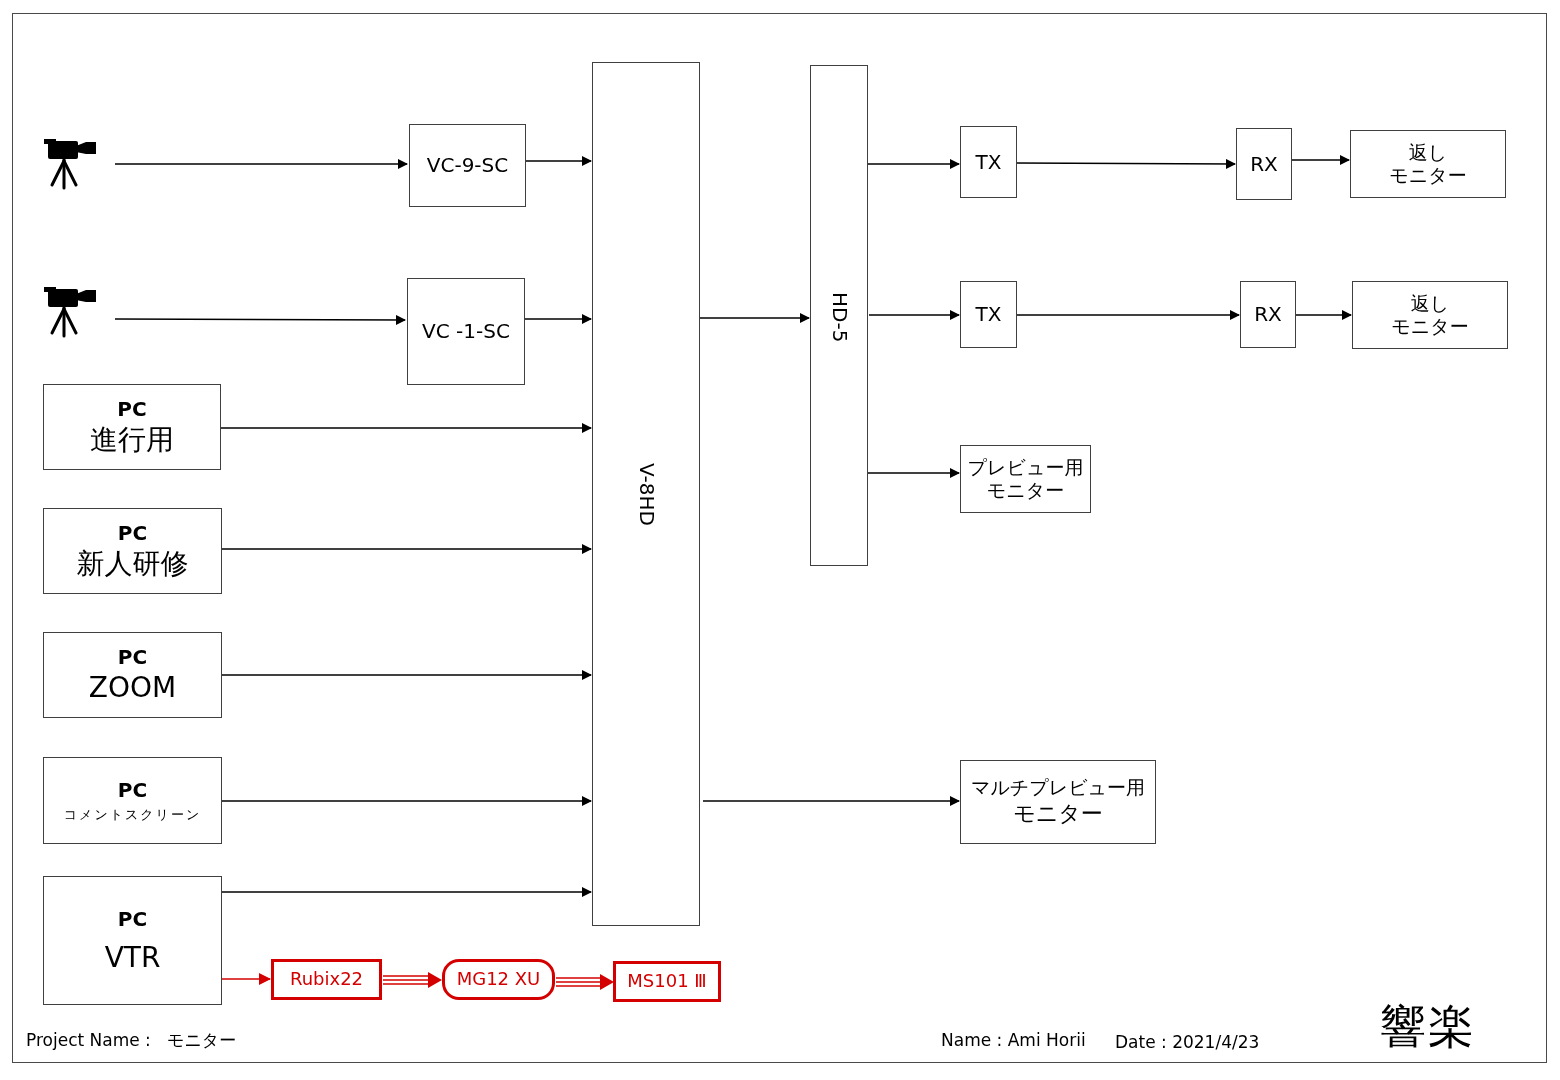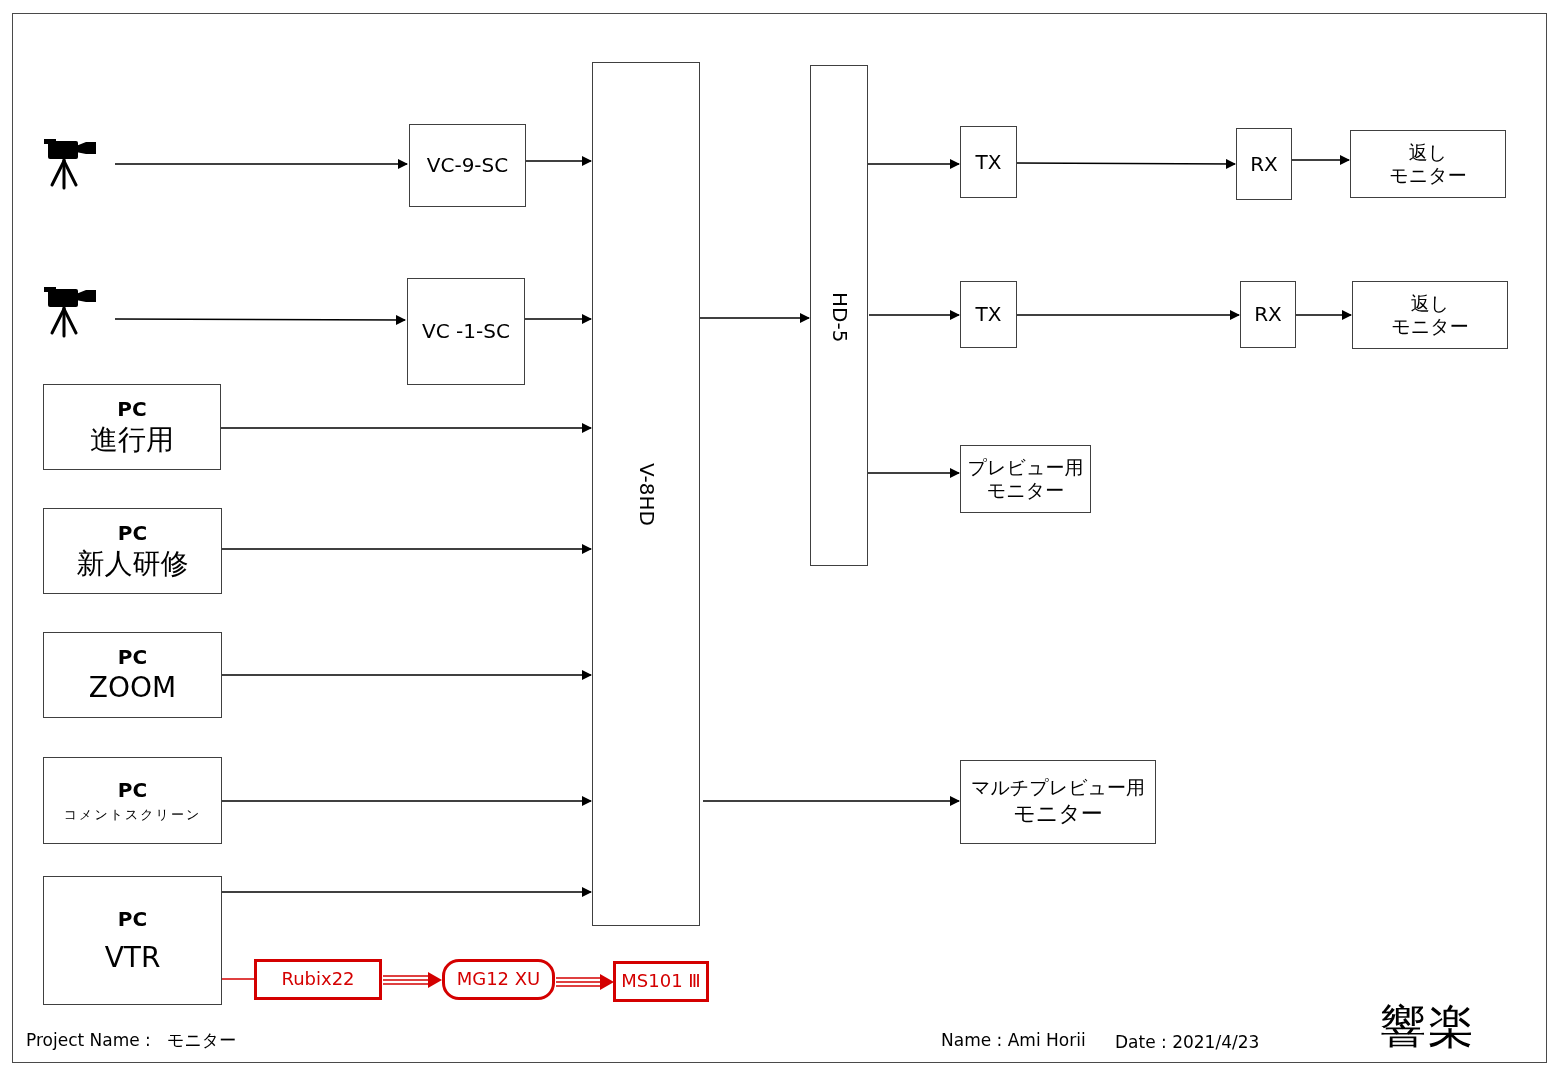--- a/index.html
+++ b/index.html
@@ -160,27 +160,27 @@
 <div class="box monitor" style="left:960px;top:445px;width:131px;height:68px;">
   <span>プレビュー用</span>
   <span>モニター</span>
 </div>
 
 <div class="box monitor" style="left:960px;top:760px;width:196px;height:84px;">
   <span>マルチプレビュー用</span>
   <span style="font-size:22px;margin-top:2px;">モニター</span>
 </div>
 
-<div class="box red" style="left:254px;top:959px;width:128px;height:41px;">
+<div class="box red" style="left:271px;top:959px;width:111px;height:41px;">
   <span>Rubix22</span>
 </div>
 <div class="box red" style="left:442px;top:959px;width:113px;height:41px;border-radius:17px;">
   <span>MG12 XU</span>
 </div>
-<div class="box red" style="left:613px;top:961px;width:96px;height:41px;">
+<div class="box red" style="left:613px;top:961px;width:108px;height:41px;">
   <span>MS101 Ⅲ</span>
 </div>
 
 <span class="footer-text" style="left:26px;top:1030px;">Project Name :</span>
 <span class="footer-text" style="left:167px;top:1029px;">モニター</span>
 <span class="footer-text" style="left:941px;top:1030px;">Name : Ami Horii</span>
 <span class="footer-text" style="left:1115px;top:1032px;">Date : 2021/4/23</span>
 <span class="logo" style="left:1380px;top:996px;text-align:right;">響楽</span>
 
 </body></html>

